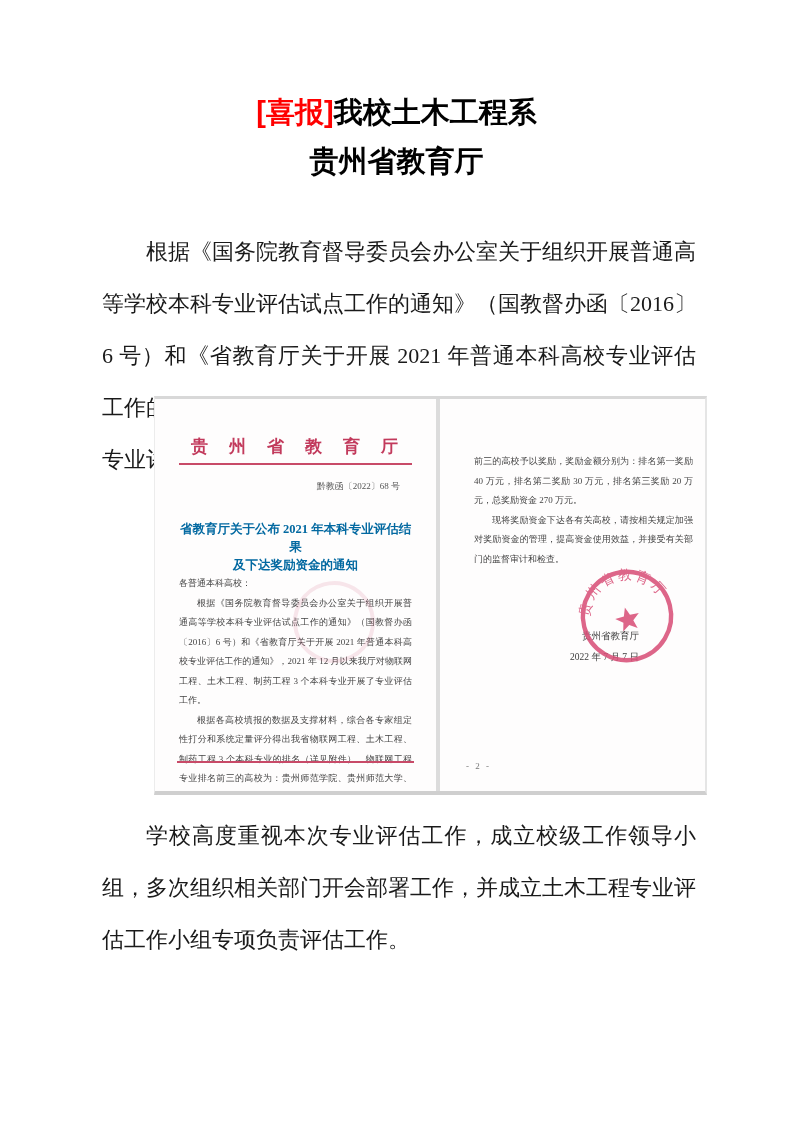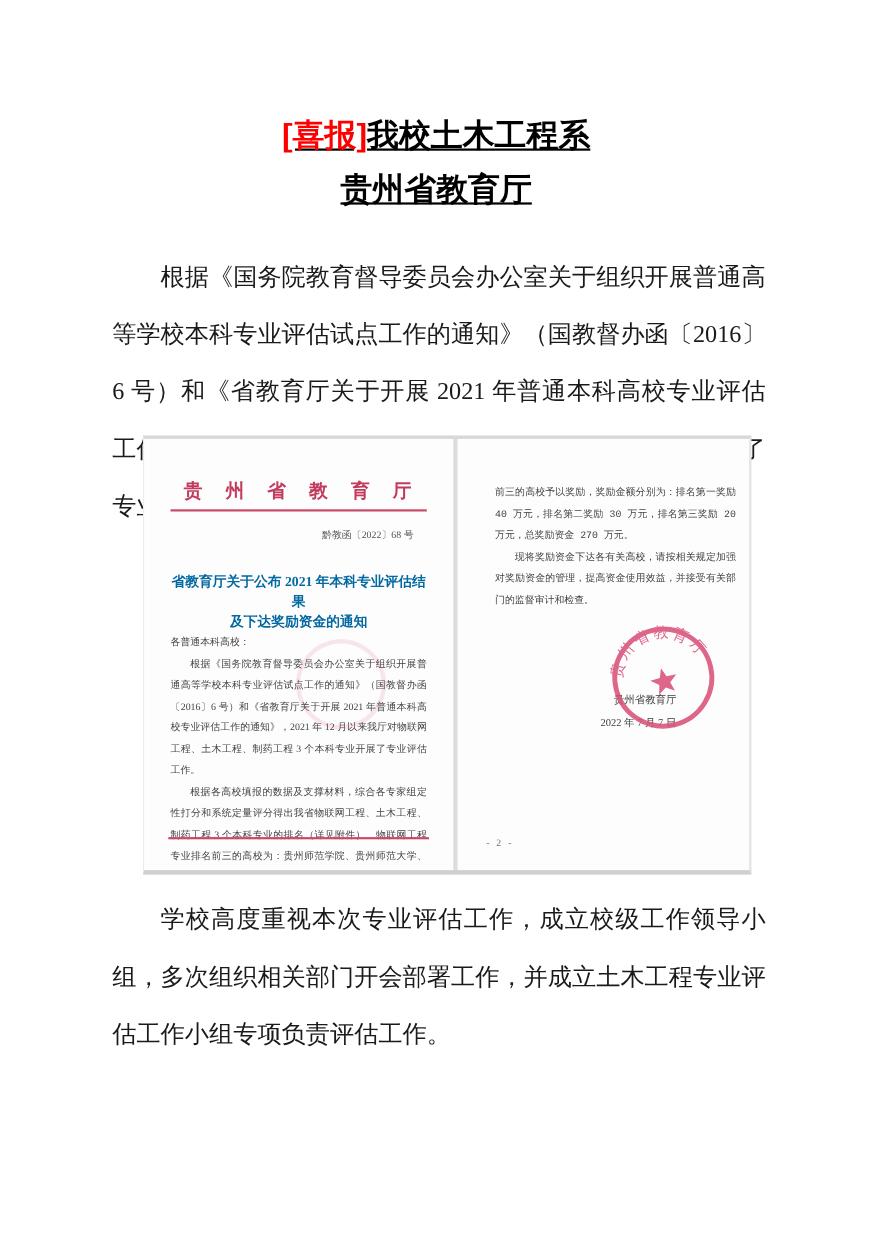--- a/index.html
+++ b/index.html
@@ -2,38 +2,38 @@
 <html><head>
 <meta charset="utf-8">
 <style>
   * { margin:0; padding:0; box-sizing:border-box; }
   html,body { background:#ffffff; }
   body { width:793px; height:1122px; font-family:"Liberation Serif","DejaVu Serif",serif; }
   #doc { position:relative; width:793px; height:1122px; background:#ffffff; overflow:hidden; }
 
   
   .main-title {
-    position:absolute; top:100px; left:40px; width:713px;
+    position:absolute; top:88px; left:40px; width:713px;
     text-align:center; font-family:"Liberation Sans","DejaVu Sans",sans-serif;
-    font-weight:bold; font-size:29px; line-height:49px; color:#000000;text-decoration:underline;
+    font-weight:bold; font-size:29px; line-height:49px; color:#000000;
   }
   .main-title .red { color:#ff0000; }
 
   
   .body-para {
     position:absolute; left:102px; width:594px;
     font-size:22px; line-height:52px; color:#1a1a1a;
     text-align:justify; text-indent:2em;
   }
   #intro-para { top:226px; }
   #closing-para { top:810px; }
 
   
   .scan {
-    position:absolute; left:130px; top:396px; width:553px; height:399px;
+    position:absolute; left:154px; top:396px; width:553px; height:399px;
     background:#e9e9e9; display:flex;
     border-top:3px solid #d8d8d8; border-bottom:4px solid #cfcfcf;
     border-left:1px solid #ececec; border-right:2px solid #e5e5e5;
   }
   .scan-page { position:relative; background:#fefdfd; height:100%; overflow:hidden; }
   .scan-page1 { width:281px; padding:36px 24px 0 24px; }
   .scan-gap { width:4px; background:#dcdcdc; height:100%; }
   .scan-page2 { flex:1; padding:40px 12px 0 34px; }
 
   .agency {
@@ -93,21 +93,21 @@
         <p class="indent">根据各高校填报的数据及支撑材料，综合各专家组定性打分和系统定量评分得出我省物联网工程、土木工程、制药工程 3 个本科专业的排名（详见附件）。物联网工程专业排名前三的高校为：贵州师范学院、贵州师范大学、贵州大学；土木工程专业排名前三的高校为：贵州大学、贵州师范大学、贵州民族大学；制药工程专业排名前三的高校为：贵州大学、贵州中医药大学、遵义医科大学。</p>
 
       </div>
       <div class="bleed-mark"></div>
       <div class="footer-rule"></div>
     </div>
 
     <div class="scan-gap"></div>
 
     <div class="scan-page scan-page2">
-      <div class="scan-body" style="margin-top:0;font-family:Liberation Mono, monospace;">
+      <div class="scan-body" style="margin-top:13px;">
         <p>前三的高校予以奖励，奖励金额分别为：排名第一奖励 40 万元，排名第二奖励 30 万元，排名第三奖励 20 万元，总奖励资金 270 万元。</p>
         <p class="indent">现将奖励资金下达各有关高校，请按相关规定加强对奖励资金的管理，提高资金使用效益，并接受有关部门的监督审计和检查。</p>
       </div>
 
       <div class="signer">贵州省教育厅</div>
       <div class="sign-date">2022 年 7 月 7 日</div>
 
       <svg class="seal" viewBox="0 0 100 100">
         <circle cx="50" cy="50" r="45" fill="none" stroke="#d9527a" stroke-width="4.5"></circle>
         <defs>

